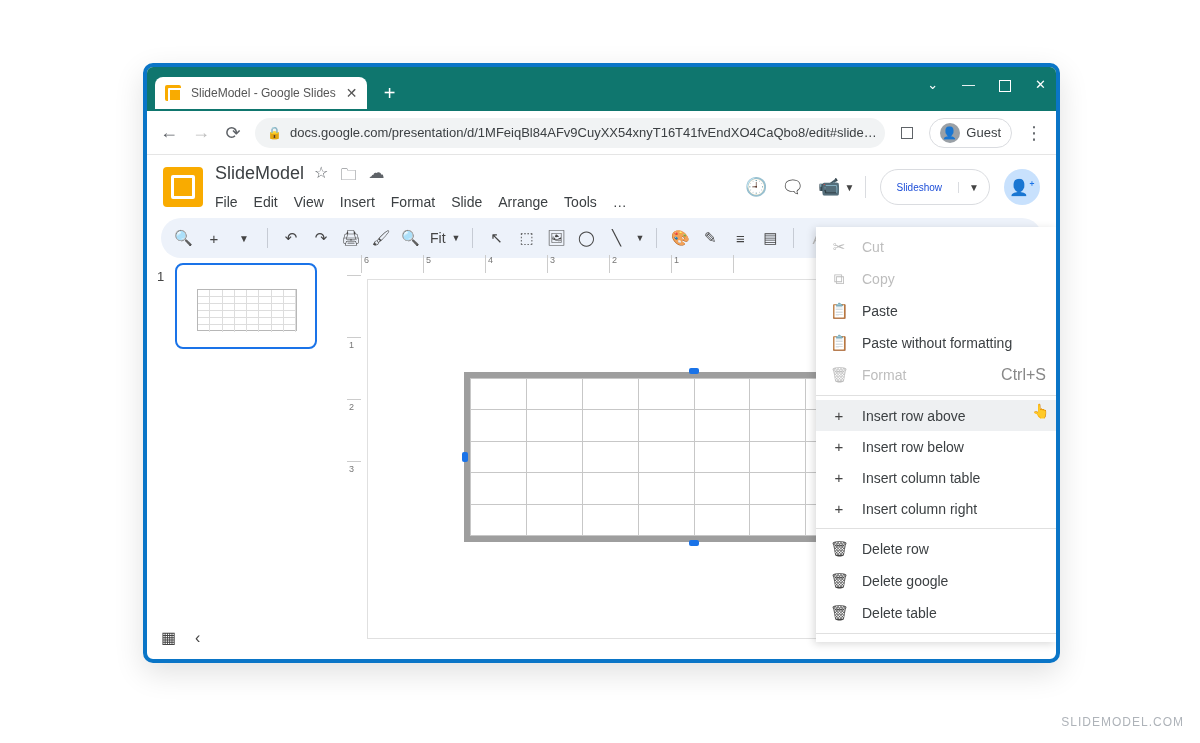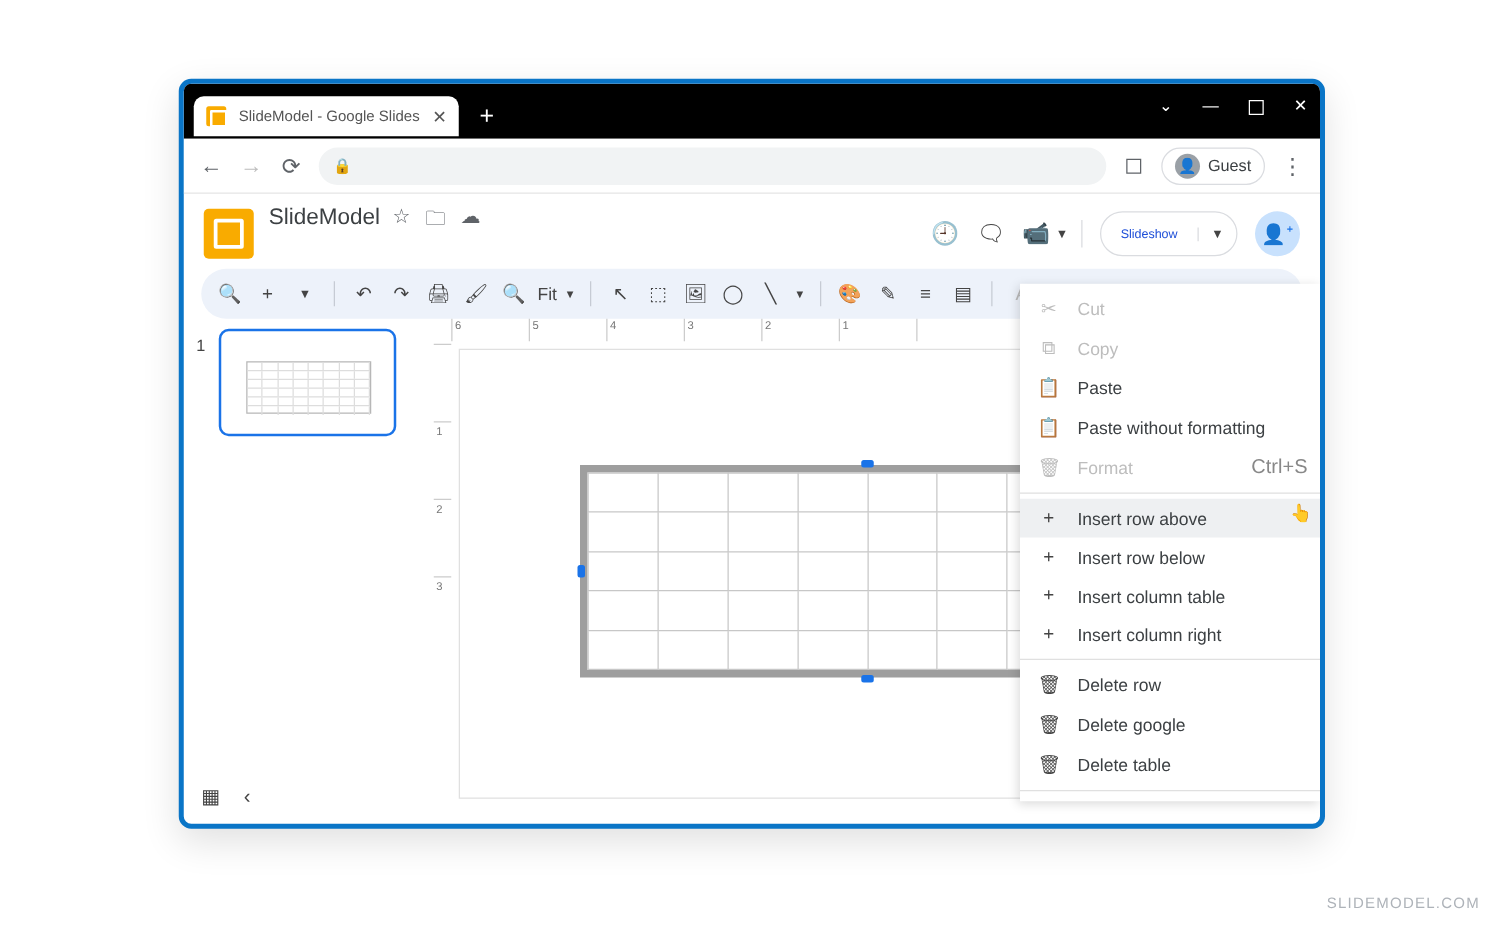--- a/index.html
+++ b/index.html
@@ -3,21 +3,21 @@
 <meta charset="utf-8">
 <style>
   * { box-sizing: border-box; margin: 0; padding: 0; font-family: Arial, "Helvetica Neue", sans-serif; }
   body { background: #fff; width: 1200px; height: 743px; position: relative; }
   .browser {
     position: absolute; left: 143px; top: 63px; width: 917px; height: 600px;
     border: 4px solid #0a75c7; border-radius: 10px; overflow: hidden;
     box-shadow: 0 10px 30px rgba(0,0,0,.12);
     background: #fff;
   }
-  .titlebar { height: 44px; background: #000000; display:flex; align-items:flex-end; }
+  .titlebar { height: 44px; background: #0f766e; display:flex; align-items:flex-end; }
   .tabrow { display:flex; align-items:center; height:36px; padding-left:8px;}
   .tab { background:#fff; height:32px; border-radius:8px 8px 0 0; display:flex; align-items:center; padding:0 10px; gap:10px; min-width:200px;}
   .favicon { width:16px;height:16px;background:#f9ab00;border-radius:2px;position:relative;}
   .favicon::after{content:"";position:absolute;left:3px;top:3px;width:10px;height:10px;border:2px solid #fff;border-radius:1px;}
   .tabtitle { font-size:12px; color:#555; white-space:nowrap; overflow:hidden; text-overflow:ellipsis; flex:1;}
   .tabclose { font-size:14px; color:#555;}
   .newtab { width:28px;height:28px;border-radius:50%;display:flex;align-items:center;justify-content:center;color:#fff;font-size:20px;margin-left:8px;}
   .winctrls { position:absolute; right:10px; top:10px; display:flex; gap:24px; color:#fff;}
   .winctrls span{font-size:13px;}
   .addrbar { height:44px;background:#fff;border-bottom:1px solid #e5e5e5;display:flex;align-items:center;padding:0 12px;gap:12px;}
@@ -101,39 +101,51 @@
       <span>✕</span>
     </div>
   </div>
 
   <div class="addrbar">
     <span class="navicon">←</span>
     <span class="navicon" style="color:#bdbdbd">→</span>
     <span class="navicon">⟳</span>
     <div class="url">
       <span class="lockicon">🔒</span>
+      <span>docs.google.com/presentation/d/1MFeiqBl84AFv9CuyXX54xnyT16T41fvEndXO4CaQbo8/edit#slide…</span>
     </div>
     <span class="navicon"><span class="sqicon"></span></span>
     <div class="guestpill">
       <span class="guestav">👤</span>
       <span>Guest</span>
     </div>
     <span class="navicon">⋮</span>
   </div>
 
   <div class="appheader">
     <div class="logosq"></div>
     <div>
       <div class="doctitlerow">
         <span class="doctitle">SlideModel</span>
         <span class="hicons">
           <span>☆</span>
           <span>🗀</span>
           <span>☁</span>
         </span>
+      </div>
+      <div class="menus">
+        <span>File</span>
+        <span>Edit</span>
+        <span>View</span>
+        <span>Insert</span>
+        <span>Format</span>
+        <span>Slide</span>
+        <span>Arrange</span>
+        <span>Tools</span>
+        <span>…</span>
       </div>
     </div>
     <div class="rightctrls">
       <span class="iconbtn">🕘</span>
       <span class="iconbtn">🗨</span>
       <span class="camgroup">
         <span class="iconbtn">📹</span>
         <span style="font-size:10px;color:#444">▼</span>
       </span>
       <div class="slideshowbtn">

